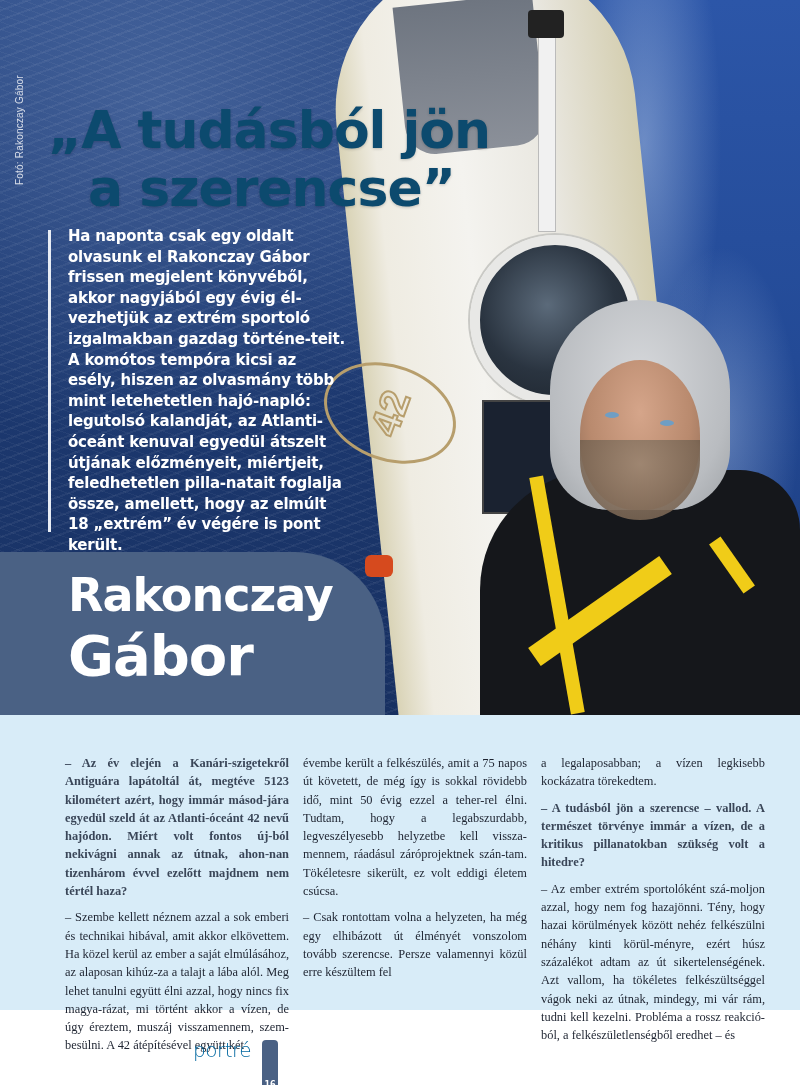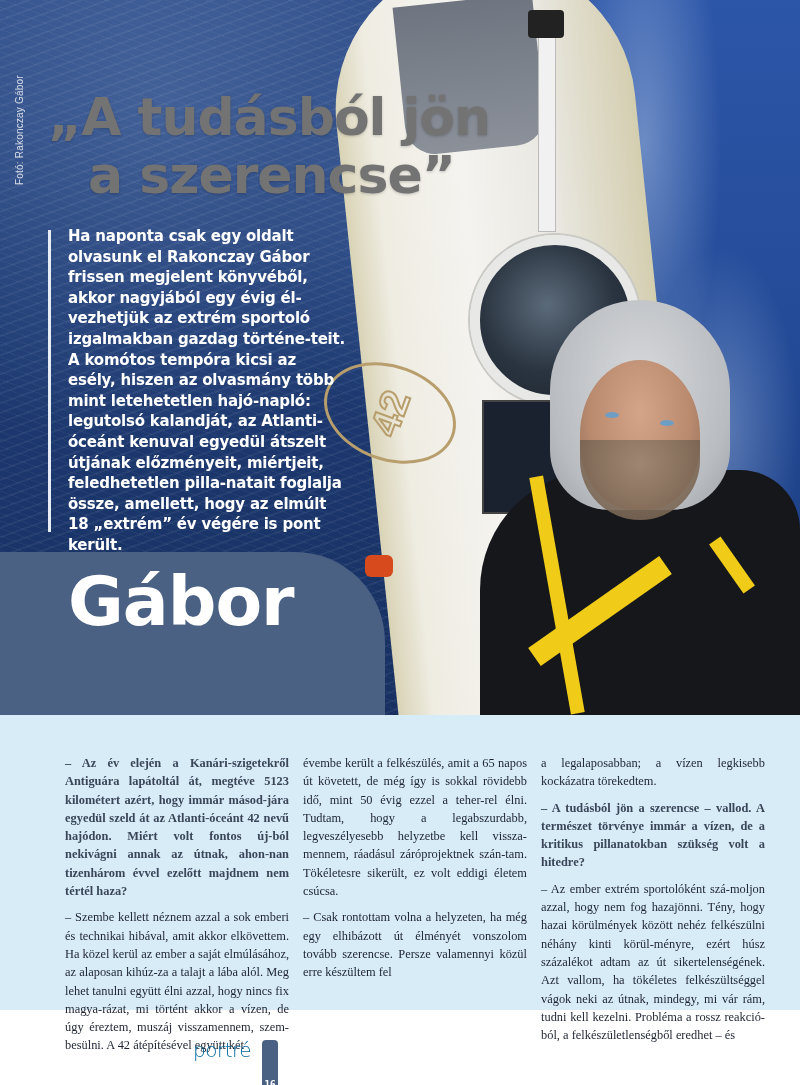--- a/index.html
+++ b/index.html
@@ -51,33 +51,33 @@
     .jacket { position: absolute; left: 0; top: 170px; width: 320px; height: 245px; background: #15171b;
       border-radius: 120px 60px 0 0; }
     .strap { position: absolute; background: #f0cc18; }
     .strap.a { left: 70px; top: 175px; width: 14px; height: 240px; transform: rotate(-10deg); }
     .strap.b { left: 40px; top: 300px; width: 160px; height: 22px; transform: rotate(-35deg); }
     .strap.c { left: 245px; top: 235px; width: 14px; height: 60px; transform: rotate(-35deg); }
 
     
     .photo-credit { position: absolute; left: 14px; top: 185px; transform: rotate(-90deg); transform-origin: left top;
       font: 10px "Liberation Sans", sans-serif; color: rgba(255,255,255,0.8); white-space: nowrap; letter-spacing: 0.2px; }
-    .headline { position: absolute; left: 48px; top: 88px; margin: 0; color: #737373;
+    .headline { position: absolute; left: 48px; top: 101px; margin: 0; color: #0c4a6e;
       font: bold 52px/58px "DejaVu Sans", sans-serif; letter-spacing: -1px; text-shadow: 0 1px 3px rgba(0,0,0,0.2); }
     .headline .l2 { display: block; padding-left: 40px; }
     .lead-bar { position: absolute; left: 48px; top: 230px; width: 3px; height: 302px; background: #e8edf5; }
     .lead { position: absolute; left: 68px; top: 226px; width: 280px; margin: 0; color: #ffffff;
       font: bold 15px/20.6px "DejaVu Sans", sans-serif; letter-spacing: -0.2px; }
 
     
     .name-banner { position: absolute; left: 0; top: 552px; width: 385px; height: 163px; background: #4a6184;
       border-radius: 0 90px 0 0; }
     .name { position: absolute; left: 68px; top: 568px; margin: 0; color: #ffffff; font: bold 46px/54px "DejaVu Sans", sans-serif; letter-spacing: -1px; }
     .name .first { display: block; }
-    .name .last { display: block; font-size: 68px; line-height: 68px; letter-spacing: -1px; }
+    .name .last { display: block; font-size: 56px; line-height: 68px; letter-spacing: -1px; }
 
     
     .body-area { position: absolute; left: 0; top: 715px; width: 800px; height: 295px; background: #d8ecf8; }
     .cols { position: absolute; left: 65px; top: 722px; width: 700px; display: flex; gap: 14px; }
     .col { width: 224px; font: 12.4px/18.3px "Liberation Serif", serif; color: #1d2330; text-align: justify; margin-top: 32px; }
     .col p { margin: 0 0 8px 0; }
     .col p.q { font-weight: bold; color: #3a4658; }
 
     
     .footer-label { position: absolute; left: 193px; top: 1038px; font: 20px "DejaVu Sans", sans-serif; font-weight: 200; color: #0369a1; letter-spacing: -0.5px; }
@@ -116,31 +116,32 @@
 <h1 class="headline">
   <span class="l1">„A tudásból jön</span><br>
   <span class="l2">a szerencse”</span>
 </h1>
 
 <div class="lead-bar"></div>
 <p class="lead">Ha naponta csak egy oldalt olvasunk el Rakonczay Gábor frissen megjelent könyvéből, akkor nagyjából egy évig él-vezhetjük az extrém sportoló izgalmakban gazdag történe-teit. A komótos tempóra kicsi az esély, hiszen az olvasmány több mint letehetetlen hajó-napló: legutolsó kalandját, az Atlanti-óceánt kenuval egyedül átszelt útjának előzményeit, miértjeit, feledhetetlen pilla-natait foglalja össze, amellett, hogy az elmúlt 18 „extrém” év végére is pont került.</p>
 
 <div class="name-banner"></div>
 <h2 class="name">
+  <span class="first">Rakonczay</span>
   <span class="last">Gábor</span>
 </h2>
 
 <div class="body-area"></div>
 <div class="cols">
   <div class="col">
     <p class="q">– Az év elején a Kanári-szigetekről Antiguára lapátoltál át, megtéve 5123 kilométert azért, hogy immár másod-jára egyedül szeld át az Atlanti-óceánt 42 nevű hajódon. Miért volt fontos új-ból nekivágni annak az útnak, ahon-nan tizenhárom évvel ezelőtt majdnem nem tértél haza?</p>
     <p>– Szembe kellett néznem azzal a sok emberi és technikai hibával, amit akkor elkövettem. Ha közel kerül az ember a saját elmúlásához, az alaposan kihúz-za a talajt a lába alól. Meg lehet tanulni együtt élni azzal, hogy nincs fix magya-rázat, mi történt akkor a vízen, de úgy éreztem, muszáj visszamennem, szem-besülni. A 42 átépítésével együtt két</p>
   </div>
   <div class="col">
-    <p>évembe került a felkészülés, amit a 65 napos út követett, de még így is sokkal rövidebb idő, mint 50 évig ezzel a teher-rel élni. Tudtam, hogy a legabszurdabb, legveszélyesebb helyzetbe kell vissza-mennem, ráadásul záróprojektnek szán-tam. Tökéletesre sikerült, ez volt eddigi életem csúcsa.</p>
+    <p>évembe került a felkészülés, amit a 75 napos út követett, de még így is sokkal rövidebb idő, mint 50 évig ezzel a teher-rel élni. Tudtam, hogy a legabszurdabb, legveszélyesebb helyzetbe kell vissza-mennem, ráadásul záróprojektnek szán-tam. Tökéletesre sikerült, ez volt eddigi életem csúcsa.</p>
     <p>– Csak rontottam volna a helyzeten, ha még egy elhibázott út élményét vonszolom tovább szerencse. Persze valamennyi közül erre készültem fel</p>
   </div>
   <div class="col">
     <p>a legalaposabban; a vízen legkisebb kockázatra törekedtem.</p>
     <p class="q">– A tudásból jön a szerencse – vallod. A természet törvénye immár a vízen, de a kritikus pillanatokban szükség volt a hitedre?</p>
     <p>– Az ember extrém sportolóként szá-moljon azzal, hogy nem fog hazajönni. Tény, hogy hazai körülmények között nehéz felkészülni néhány kinti körül-ményre, ezért húsz százalékot adtam az út sikertelenségének. Azt vallom, ha tökéletes felkészültséggel vágok neki az útnak, mindegy, mi vár rám, tudni kell kezelni. Probléma a rossz reakció-ból, a felkészületlenségből eredhet – és</p>
   </div>
 </div>
 
 <div class="footer-label">portré</div>

